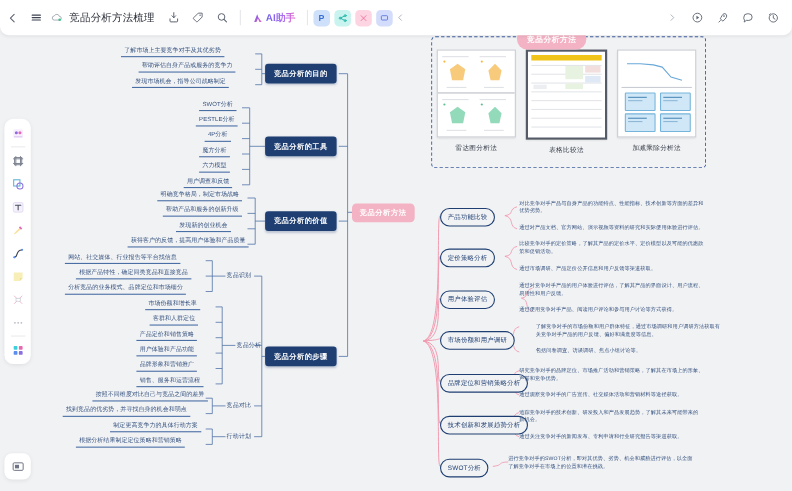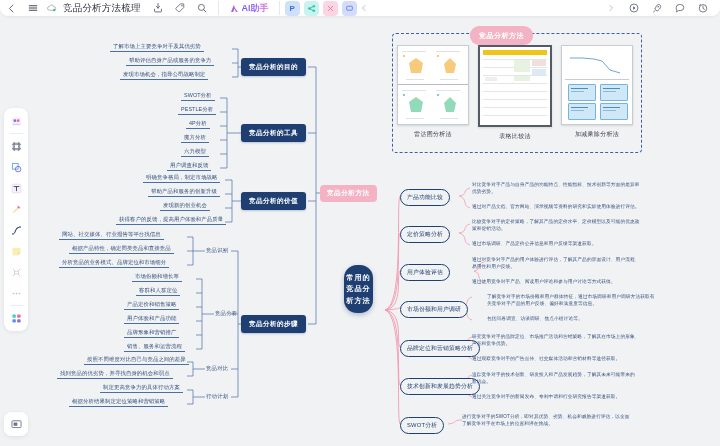--- a/index.html
+++ b/index.html
@@ -8,21 +8,21 @@
     background:#f1f2f4;
     font-family:"Liberation Sans","DejaVu Sans",sans-serif;
     position:relative;
     -webkit-font-smoothing:antialiased;
   }
   #canvas{position:absolute;inset:0;}
   svg.wires{position:absolute;left:0;top:0;width:720px;height:446px;pointer-events:none;}
 
   
   .topbar{
-    position:absolute;left:0;top:0;width:720px;height:16px;
+    position:absolute;left:0;top:0;width:720px;height:32px;
     background:#ffffff;border-radius:0 0 8px 8px;
     display:flex;align-items:center;gap:0px;
     box-shadow:0 1px 3px rgba(0,0,0,.06);
     z-index:40;
   }
   .tb-btn{
     width:22px;height:22px;display:flex;align-items:center;justify-content:center;
     border-radius:5px;color:#5b6270;cursor:pointer;flex:0 0 auto;
   }
   .tb-title{
@@ -351,21 +351,20 @@
   <div class="node leaf" style="left:124px;top:342px">销售、服务和运营流程</div>
 
   <div class="node midlabel" style="left:206px;top:365px">竞品对比</div>
   <div class="node leaf" style="left:84px;top:355px">按照不同维度对比自己与竞品之间的差异</div>
   <div class="node leaf" style="left:57px;top:369px">找到竞品的优劣势，并寻找自身的机会和弱点</div>
 
   <div class="node midlabel" style="left:206px;top:393px">行动计划</div>
   <div class="node leaf" style="left:100px;top:383px">制定更高竞争力的具体行动方案</div>
   <div class="node leaf" style="left:69px;top:397px">根据分析结果制定定位策略和营销策略</div>
 
-  <div class="center-node" style="left:344px;top:265px">常用的竞品分析方法</div>
 
   <div class="branch" style="left:400px;top:189px">产品功能比较</div>
   <div class="detail" style="left:472px;top:181px;width:238px">对比竞争对手产品与自身产品的功能特点、性能指标、技术创新等方面的差异和
 优势劣势。</div>
   <div class="detail" style="left:472px;top:203px;width:238px">通过对产品文档、官方网站、演示视频等资料的研究和实际使用体验进行评估。</div>
 
   <div class="branch" style="left:400px;top:226px">定价策略分析</div>
   <div class="detail" style="left:472px;top:218px;width:238px">比较竞争对手的定价策略，了解其产品的定价水平、定价模型以及可能的优惠政
 策和促销活动。</div>
   <div class="detail" style="left:472px;top:240px;width:238px">通过市场调研、产品定价公开信息和用户反馈等渠道获取。</div>

